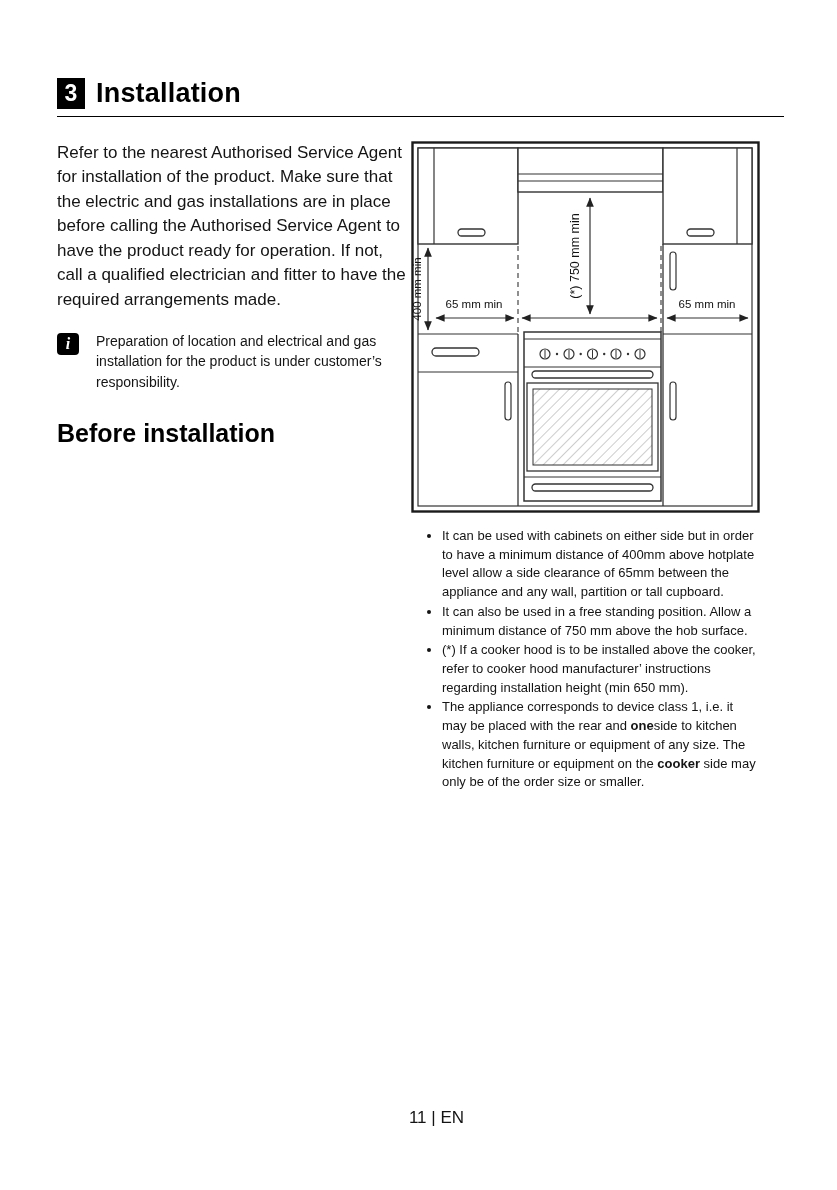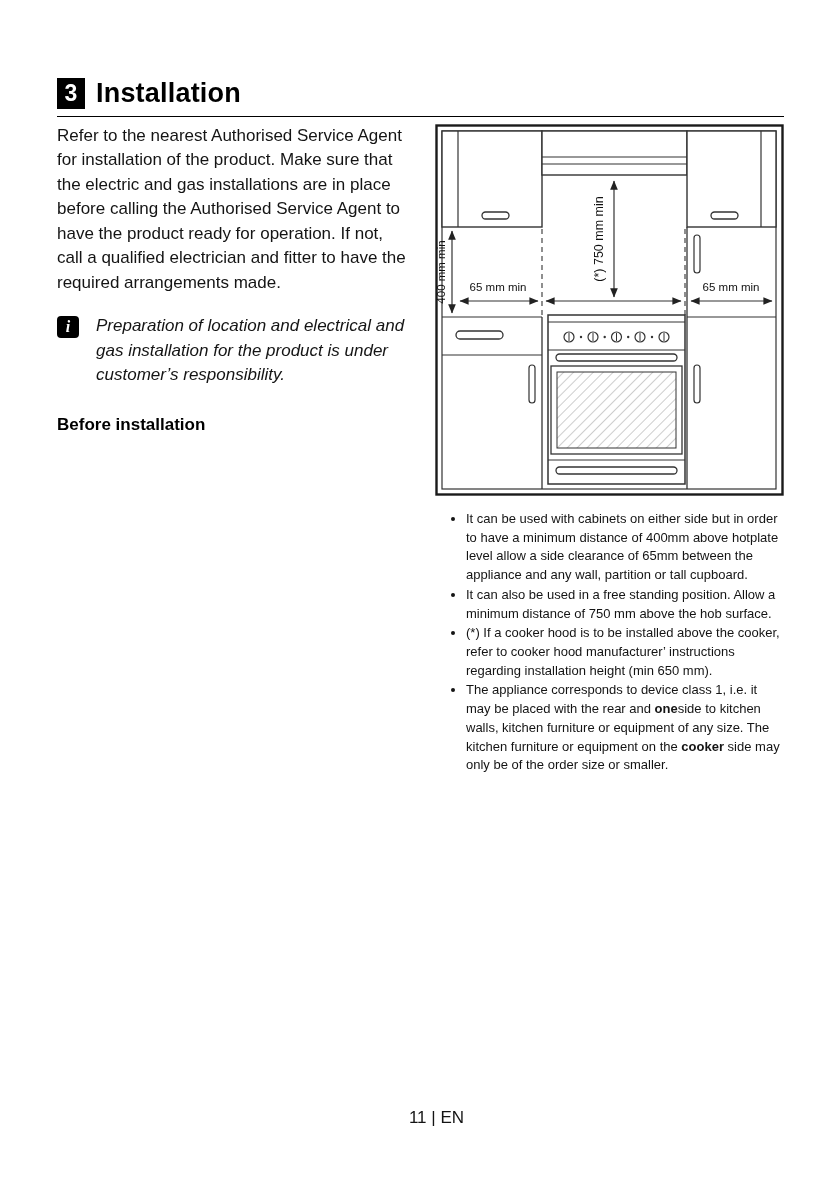--- a/index.html
+++ b/index.html
@@ -11,36 +11,36 @@
   .page { position:absolute; left:57px; top:78px; width:727px; }
 
   .header { display:flex; align-items:center; gap:11px; }
   .chapter-badge {
     width:28px; height:31px; background:#000; color:#fff;
     font-size:23px; font-weight:700; display:flex; align-items:center; justify-content:center;
   }
   .page-title { font-size:27px; font-weight:700; color:#000; letter-spacing:.2px; }
   .header-rule { border:none; border-top:1.6px solid #000; margin-top:7px; }
 
-  .columns { display:flex; gap:24px; margin-top:7px; }
+  .columns { display:flex; margin-top:24px; }
   .col-left  { width:354px; flex:none; }
   .col-right { width:349px; flex:none; }
 
   .body-text { font-size:17px; line-height:1.44; }
 
   .note { display:flex; margin-top:19px; }
   .note-icon-wrap { width:39px; flex:none; padding-top:2px; }
-  .note-text { font-size:17px; line-height:1.44; white-space:pre-line;font-style:italic; }
+  .note-text { font-size:14px; line-height:1.44; white-space:pre-line; }
   .info-icon {
     width:22px; height:22px; background:#000; border-radius:4px; color:#fff;
     display:flex; align-items:center; justify-content:center;
     font-family:"Liberation Serif","DejaVu Serif",serif; font-style:italic; font-weight:700; font-size:16px;
   }
 
-  .section-heading { font-size:17px; font-weight:700; color:#000; margin:27px 0 10px; }
+  .section-heading { font-size:25px; font-weight:700; color:#000; margin:27px 0 10px; }
 
   .diagram-wrap { width:349px; height:372px; }
 
   .bullet-list {
     list-style:disc outside; padding-left:31px; margin-top:14px;
     font-size:13px; line-height:1.44;
   }
   .bullet-list li { margin-bottom:1px; }
 
   .footer {

